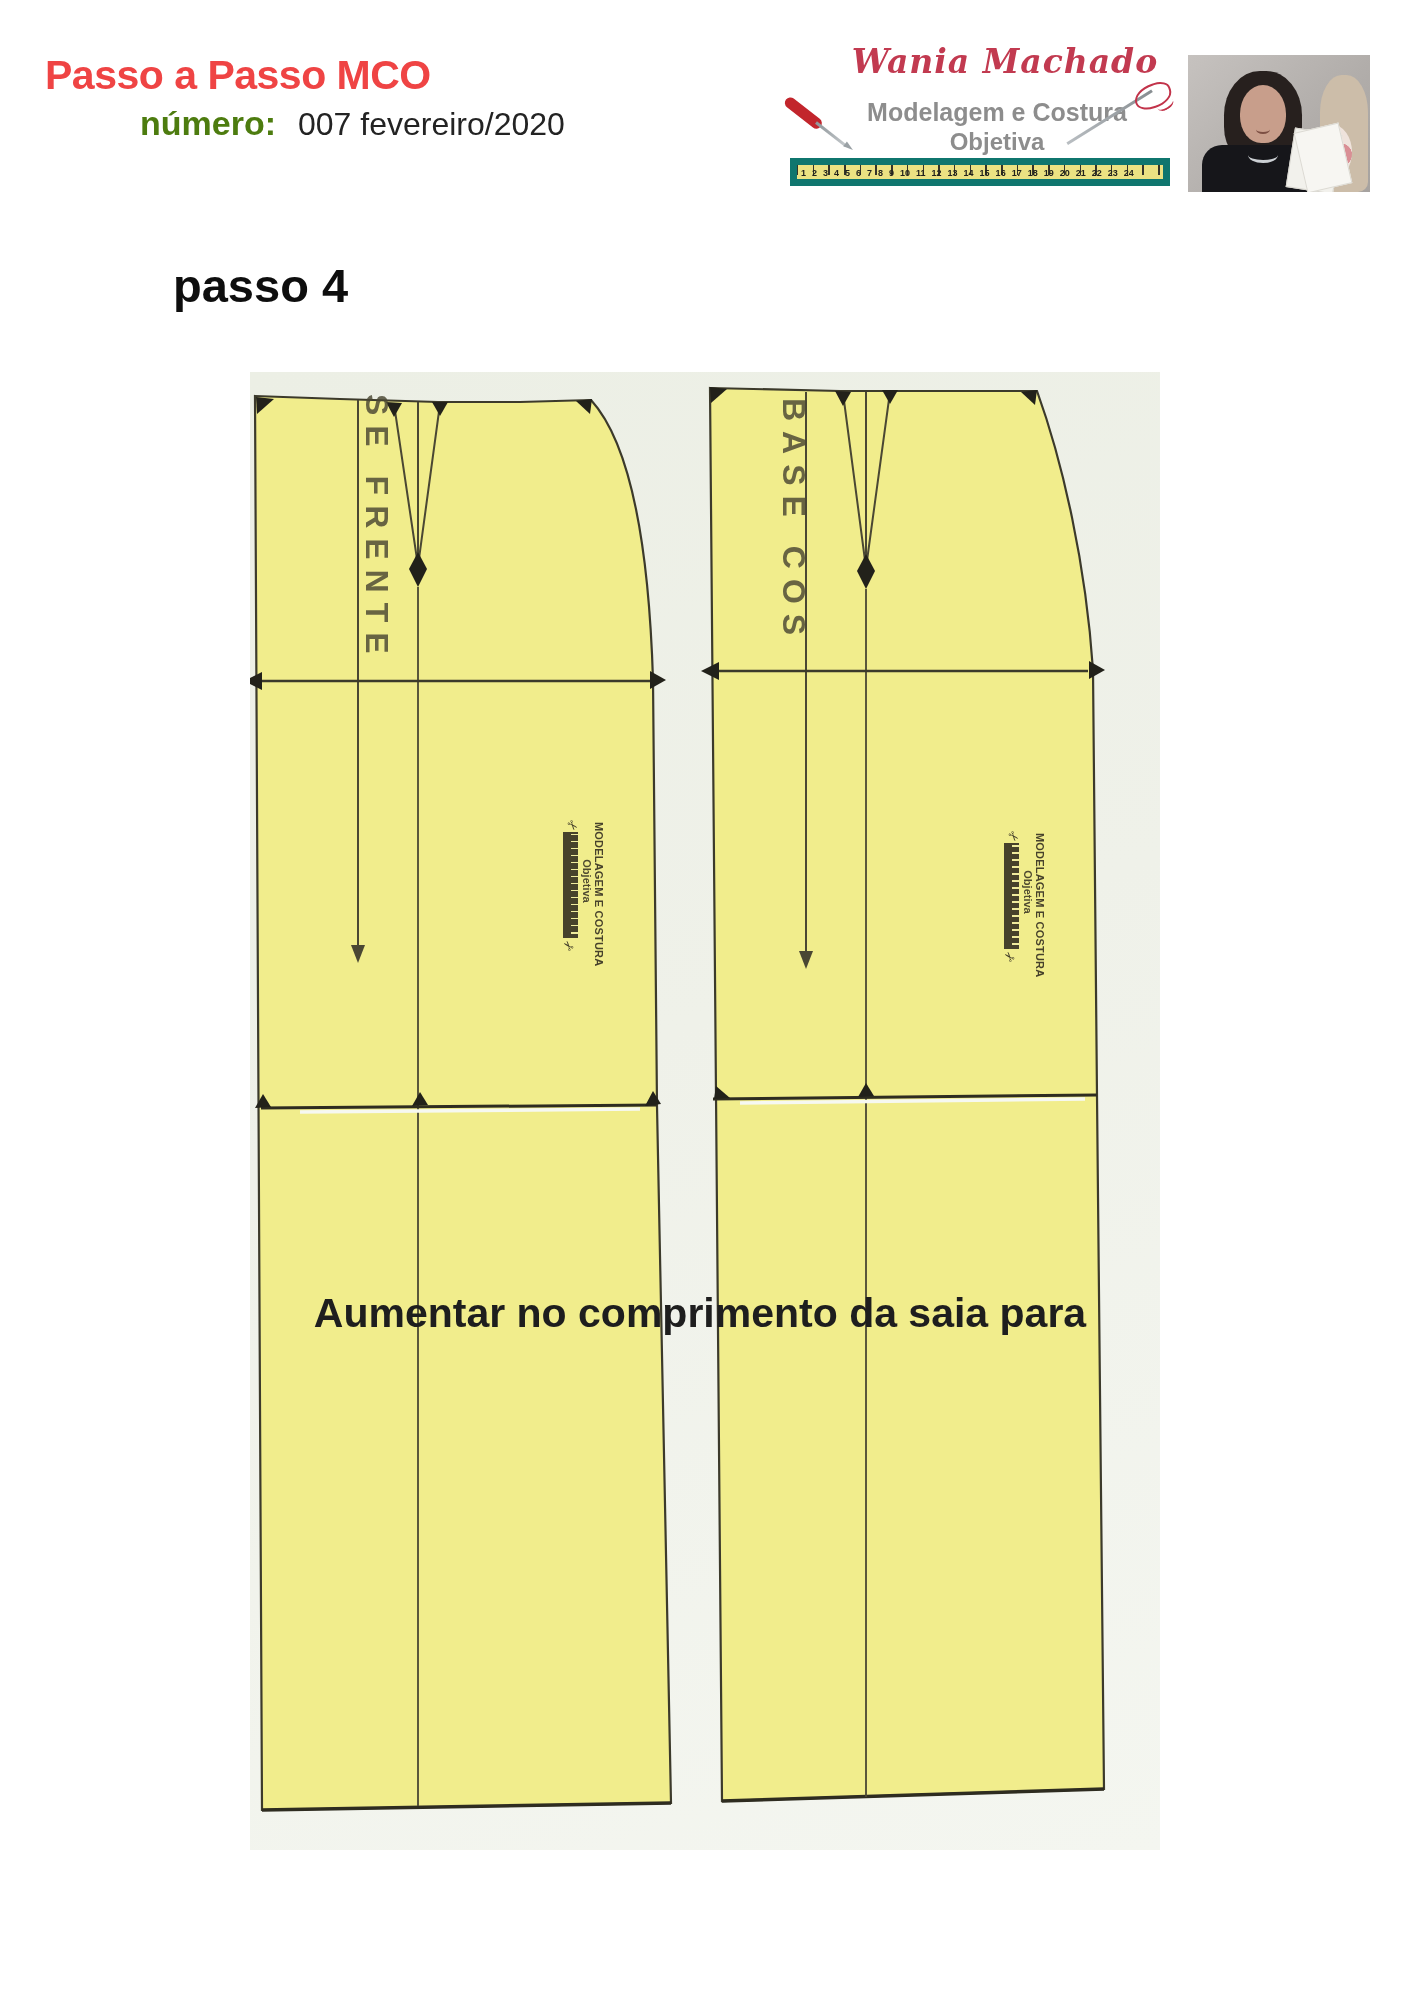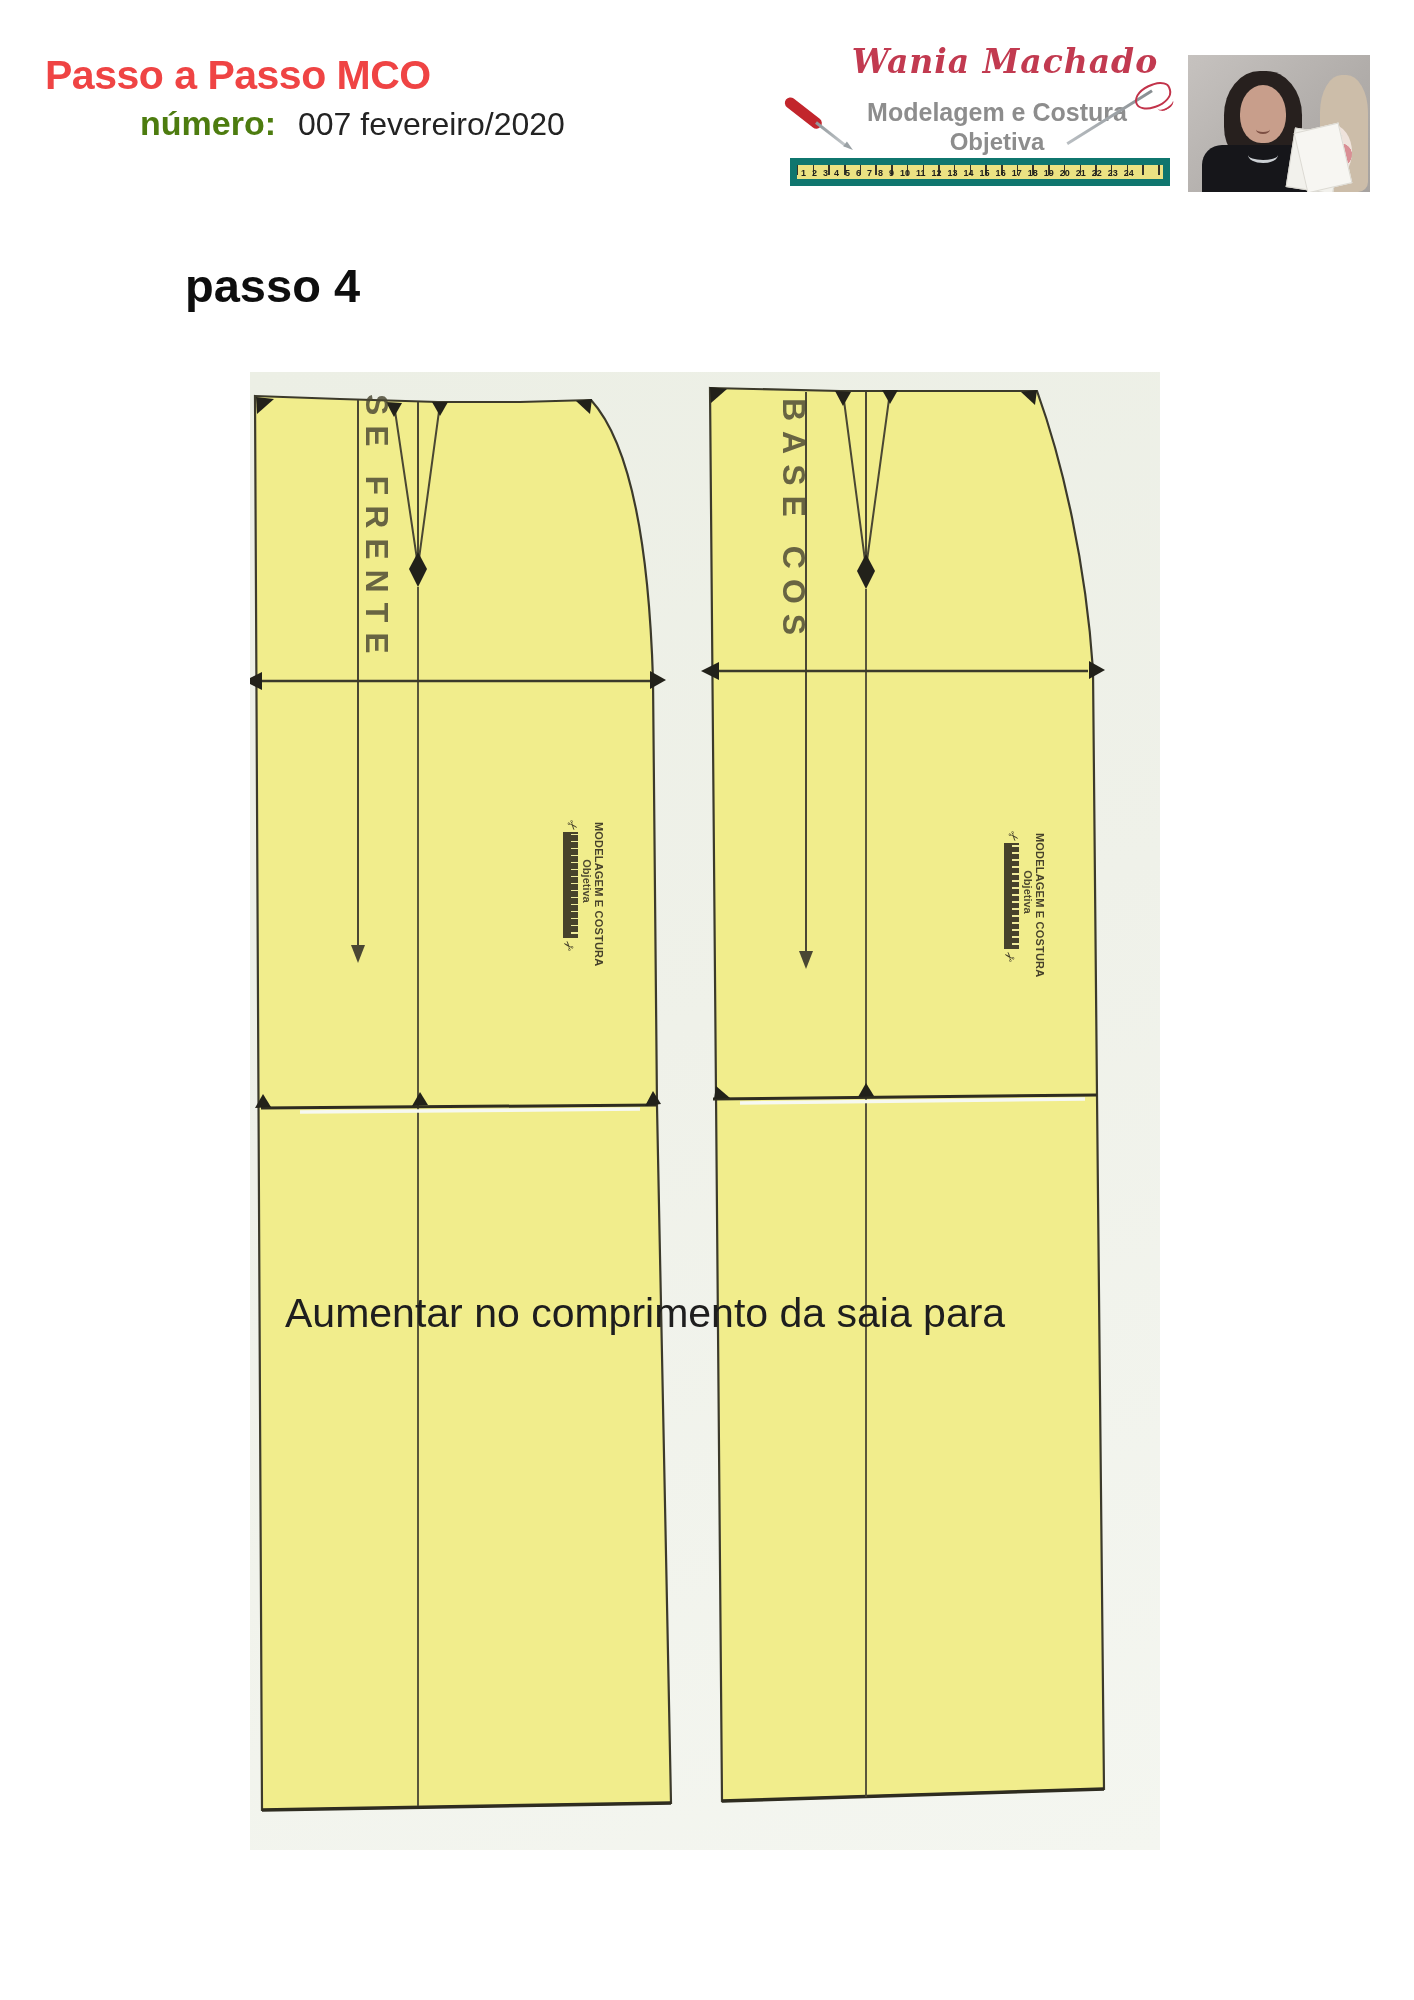--- a/index.html
+++ b/index.html
@@ -63,43 +63,43 @@
     border-bottom:2px solid #7c4f43;border-radius:50%;}
   .ph-body{position:absolute;left:14px;top:90px;width:116px;height:47px;background:#16161a;
     border-radius:20px 26px 0 0;}
   .ph-necklace{position:absolute;left:60px;top:92px;width:30px;height:13px;
     border-bottom:3.5px solid #ccd0d4;border-radius:50%;}
   .ph-paper{position:absolute;left:102px;top:76px;width:46px;height:58px;background:#f2f1ec;
     border:1px solid #d8d6cf;transform:rotate(9deg);}
   .ph-paper2{position:absolute;left:112px;top:72px;width:44px;height:60px;background:#f7f6f2;
     border:1px solid #dcdad3;transform:rotate(-13deg);}
   
-  .step-title{position:absolute;left:173px;top:258px;font-size:47px;font-weight:800;color:#0e0e0e;margin-left:12px;}
+  .step-title{position:absolute;left:173px;top:258px;font-size:47px;font-weight:800;color:#0e0e0e;}
   
   .scan{position:absolute;left:250px;top:372px;width:910px;height:1478px;
     background:linear-gradient(160deg,#ecefe5 0%,#eff1e9 45%,#f4f6f0 100%);}
   .scan svg{position:absolute;left:0;top:0;}
   .pattern-label{font-family:"Liberation Sans",sans-serif;font-weight:700;
     fill:#4a4733;opacity:0.82;}
   
   .stamp{position:absolute;width:133px;height:67px;transform:rotate(90deg);}
   .stamp-l1{font-size:11px;font-weight:700;color:rgba(56,51,35,0.92);white-space:nowrap;
     letter-spacing:0.2px;}
   .stamp-l2{font-size:11px;font-weight:700;color:rgba(56,51,35,0.88);text-align:center;
     width:118px;}
   .stamp-ruler{position:relative;margin-top:3px;margin-left:10px;width:106px;height:15px;
     background:rgba(56,51,35,0.92);}
   .stamp-ruler-ticks{position:absolute;left:2px;top:0;right:2px;height:7px;
     background:repeating-linear-gradient(90deg,#efeb9d 0 1.5px,transparent 1.5px 7px);}
   .stamp-scissors{position:absolute;font-size:13px;color:rgba(56,51,35,0.95);}
   .sc-a{left:-12px;top:-2px;transform:rotate(-40deg);}
   .sc-b{right:-13px;top:2px;transform:rotate(140deg);}
   
-  .note{position:absolute;left:35px;top:912px;width:830px;text-align:left;
-    font-size:41px;line-height:59px;color:#1e1e1e;font-weight:400;}
+  .note{position:absolute;left:35px;top:912px;width:830px;text-align:center;
+    font-size:41px;line-height:59px;color:#1e1e1e;font-weight:700;}
 </style>
 </head>
 <body>
 
 <div class="page-title">Passo a Passo MCO</div>
 <div class="numero-row">
   <span class="numero-label">número:</span><span class="numero-value">007 fevereiro/2020</span>
 </div>
 
 <div class="logo">

